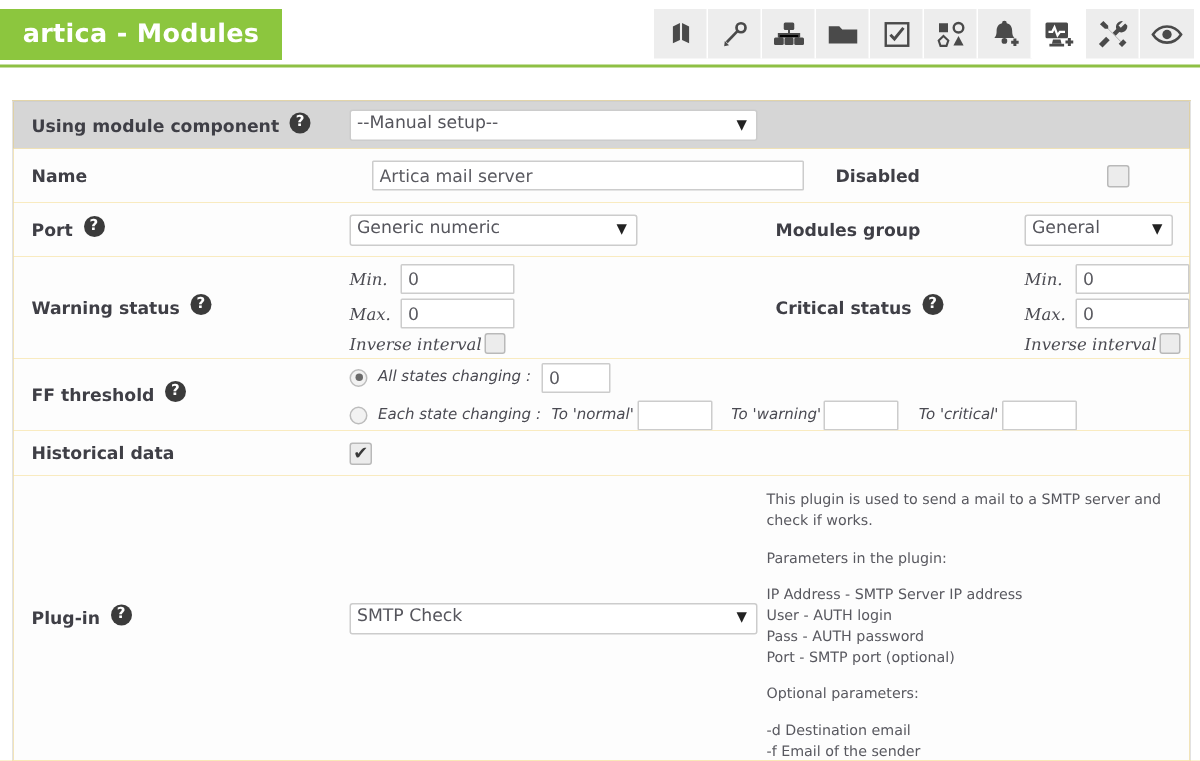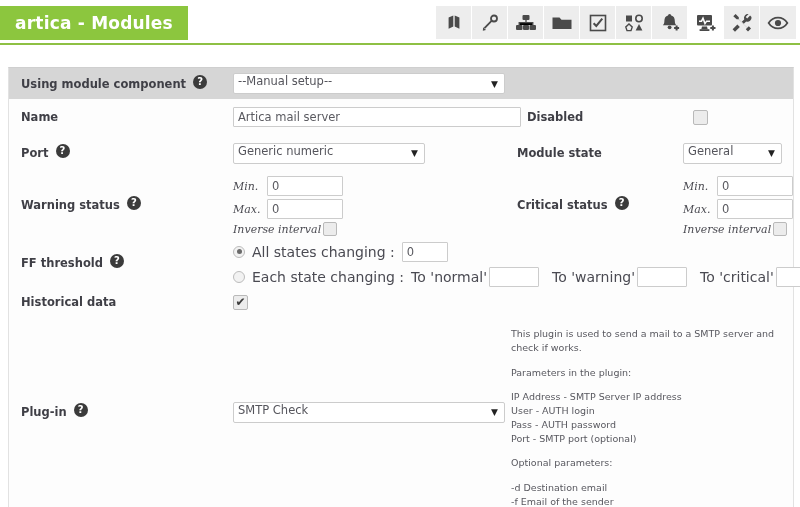--- a/index.html
+++ b/index.html
@@ -171,24 +171,25 @@
   .minmax-lbl {
     font-size: 11px;
     font-style: italic;
     color: #4b4b52;
     font-family: "DejaVu Serif", "Liberation Serif", serif;
   }
   .mm-row { display: flex; align-items: center; gap: 2px; margin-bottom: 3px; }
   .mm-row .minmax-lbl { width: 32px; display: inline-block; }
   .radio-line { display: flex; align-items: center; gap: 7px; margin-bottom: 5px; }
   .radio-line .txt {
-    font-size: 14px;
+    font-size: 10px;
     color: #4a4a52;
     white-space: nowrap;
     font-family: "DejaVu Sans", "Liberation Sans", sans-serif;
+    font-style: italic;
   }
   .desc {
     font-size: 9.5px;
     color: #58585f;
     line-height: 1.45;
     font-family: "DejaVu Sans", "Liberation Sans", sans-serif;
   }
   .desc p { margin: 0 0 11px 0; }
   .desc p.tight { margin-bottom: 0; }
   .desc p:last-child { margin-bottom: 0; }
@@ -295,21 +296,21 @@
         <span class="help">?</span>
       </div>
       <div class="cell">
         <div class="fakeselect" style="width:272px;">
           <span>--Manual setup--</span>
           <span class="arrow">▼</span>
         </div>
       </div>
     </div>
 
-    <div class="row" style="height:36px;">
+    <div class="row" style="height:36px;gap:15px;">
       <div class="cell lbl-left">
         <span class="lbl">Name</span>
       </div>
       <div class="cell ctl-left">
         <input type="text" style="width: 288px;" value="Artica mail server">
       </div>
       <div class="cell lbl-right">
         <span class="lbl">Disabled</span>
       </div>
       <div class="cell">
@@ -322,21 +323,21 @@
         <span class="lbl">Port</span>
         <span class="help">?</span>
       </div>
       <div class="cell ctl-left">
         <div class="fakeselect" style="width:192px;">
           <span>Generic numeric</span>
           <span class="arrow">▼</span>
         </div>
       </div>
       <div class="cell lbl-right">
-        <span class="lbl">Module state</span>
+        <span class="lbl">Modules group</span>
       </div>
       <div class="cell">
         <div class="fakeselect" style="width:99px;">
           <span>General</span>
           <span class="arrow">▼</span>
         </div>
       </div>
     </div>
 
     <div class="row" style="height:68px;">

